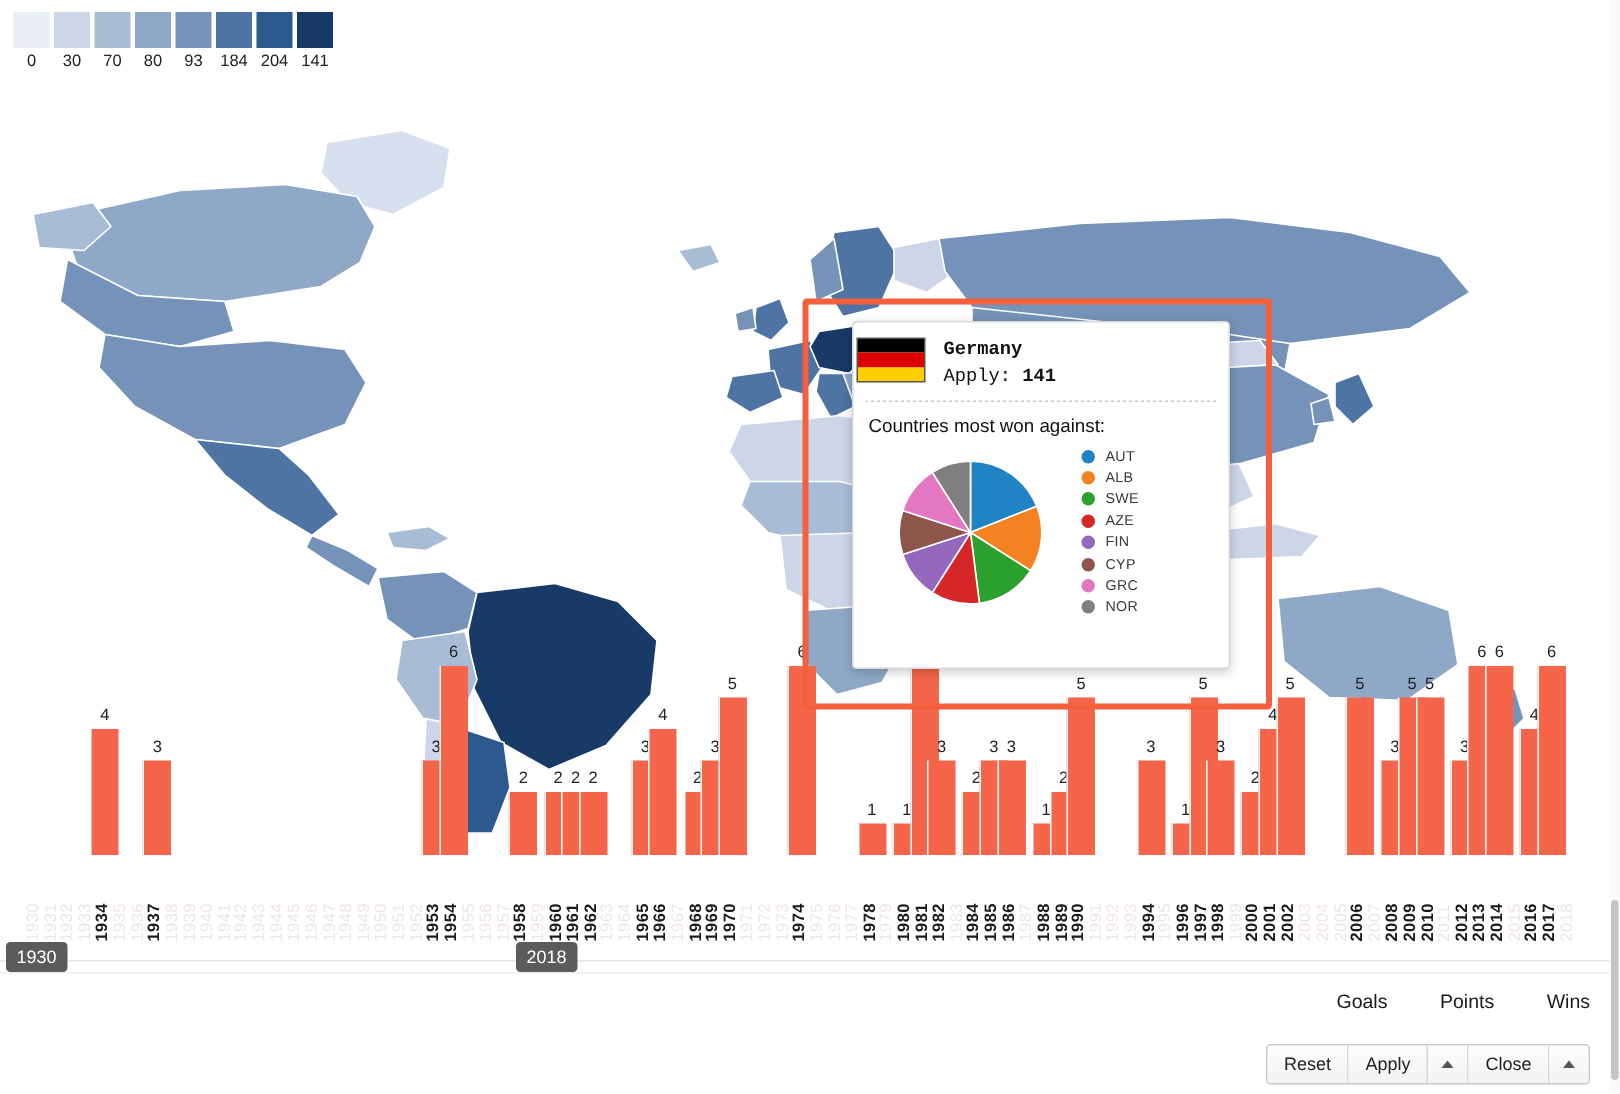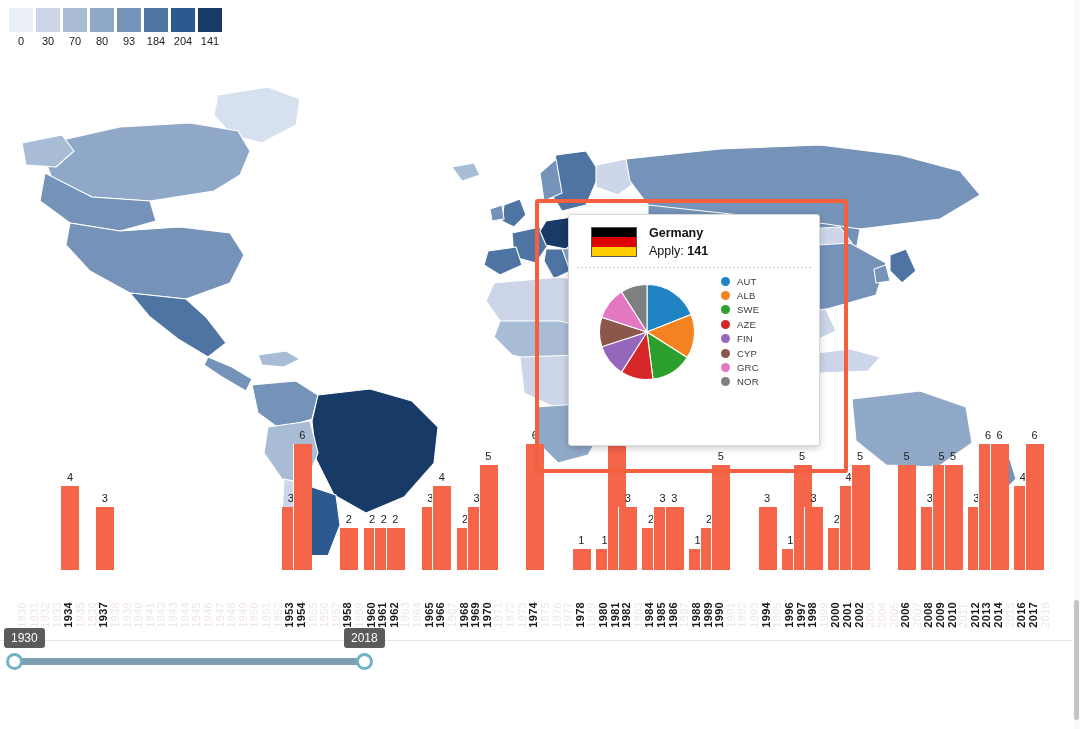--- a/index.html
+++ b/index.html
@@ -27,21 +27,21 @@
     border:4px solid #f4603e;border-radius:3px;box-sizing:border-box;
     pointer-events:none;z-index:40;
   }
 
   
   #tooltip{
     position:absolute;left:568px;top:214px;width:252px;height:232px;
     background:#fff;border:1px solid #d8d8d8;border-radius:3px;
     box-shadow:0 2px 7px rgba(0,0,0,.22);z-index:50;box-sizing:border-box;
   }
-  .tt-head{display:flex;align-items:center;padding:10px 10px 8px 22px;}
+  .tt-head{display:flex;padding:10px 10px 8px 2px;font-family:Liberation Mono, monospace;}
   .tt-flag{width:46px;height:30px;border:1px solid #555;box-sizing:border-box;
     display:flex;flex-direction:column;flex:0 0 auto;overflow:hidden;}
   .tt-flag i{display:block;flex:1 1 0;}
   .tt-meta{margin-left:12px;line-height:16px;}
   .tt-country{font-size:12.5px;font-weight:bold;color:#111;}
   .tt-wins{font-size:12.5px;color:#111;margin-top:2px;}
   .tt-wins b{font-weight:bold;}
   .tt-sep{height:1px;margin:0 8px;
     background:repeating-linear-gradient(to right,#c8c8c8 0 2px,transparent 2px 4px);}
   .tt-sub{font-size:12.5px;color:#111;padding:9px 10px 0 10px;}
@@ -231,20 +231,21 @@
         </div>
       <div class="tt-meta">
         <div class="tt-country">Germany</div>
         <div class="tt-wins">
           <span>Apply:</span>
           <b>141</b>
         </div>
       </div>
     </div>
     <div class="tt-sep"></div>
+    <div class="tt-sub">Countries most won against:</div>
     <div class="tt-chart">
       <svg class="tt-pie" id="tt-pie" viewBox="0 0 100 100">
           <path d="M50,50 L50.00,6.00 A44,44 0 0 1 90.91,33.80 Z" fill="#1f83c4" stroke="#ffffff" stroke-width="1"></path>
           <path d="M50,50 L90.91,33.80 A44,44 0 0 1 87.15,73.58 Z" fill="#f58220" stroke="#ffffff" stroke-width="1"></path>
           <path d="M50,50 L87.15,73.58 A44,44 0 0 1 55.51,93.65 Z" fill="#2ca02c" stroke="#ffffff" stroke-width="1"></path>
           <path d="M50,50 L55.51,93.65 A44,44 0 0 1 26.42,87.15 Z" fill="#d62728" stroke="#ffffff" stroke-width="1"></path>
           <path d="M50,50 L26.42,87.15 A44,44 0 0 1 8.15,63.60 Z" fill="#9467bd" stroke="#ffffff" stroke-width="1"></path>
           <path d="M50,50 L8.15,63.60 A44,44 0 0 1 8.15,36.40 Z" fill="#8c564b" stroke="#ffffff" stroke-width="1"></path>
           <path d="M50,50 L8.15,36.40 A44,44 0 0 1 26.42,12.85 Z" fill="#e377c2" stroke="#ffffff" stroke-width="1"></path>
           <path d="M50,50 L26.42,12.85 A44,44 0 0 1 50.00,6.00 Z" fill="#7f7f7f" stroke="#ffffff" stroke-width="1"></path>
@@ -464,18 +465,33 @@
 
   <div id="slider">
     <div class="sl-line"></div>
     <div class="sl-bub" id="sl-bub-min" style="left:4px">1930</div>
     <div class="sl-bub" id="sl-bub-max" style="left:344px">2018</div>
     <div class="sl-track"></div>
     <div class="sl-handle" style="left:6px"></div>
     <div class="sl-handle" style="left:356px"></div>
   </div>
 
+  <div id="bottombar">
+    <div class="bb-div"></div>
+    <div id="metric-tabs">
+        <div class="mtab">Goals</div>
+        <div class="mtab">Points</div>
+        <div class="mtab">Wins</div>
+      </div>
+    <div id="action-bar">
+        <div class="abtn">Reset</div>
+        <div class="abtn">Apply</div>
+        <div class="abtn caret"><span class="caret-g"></span></div>
+        <div class="abtn">Close</div>
+        <div class="abtn caret"><span class="caret-g"></span></div>
+      </div>
+  </div>
 
   <div id="scrollbar-r">
     <div id="sb-thumb"></div>
   </div>
 
 </div>
 
 </body></html>

